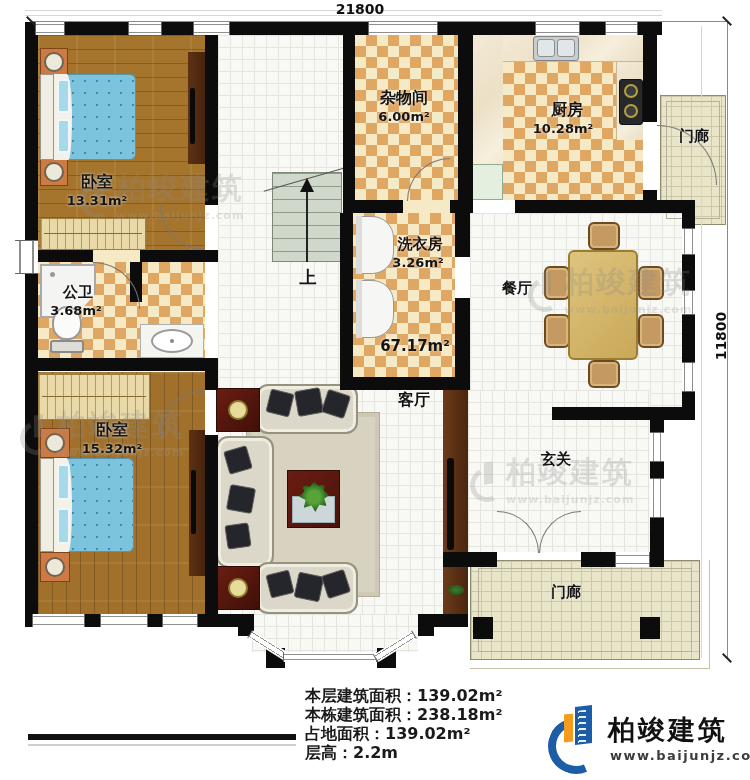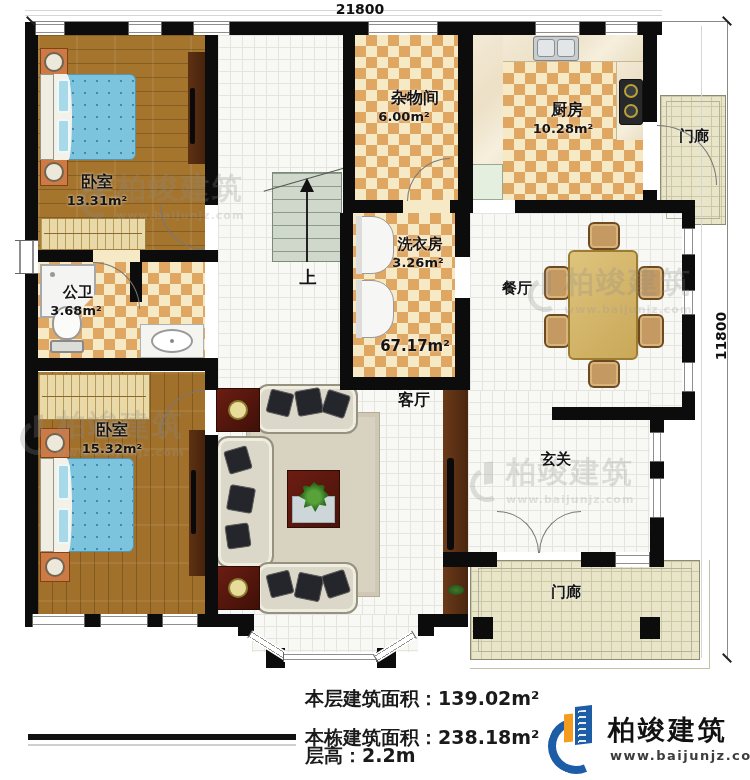--- a/index.html
+++ b/index.html
@@ -33,21 +33,21 @@
   .chair{background:#c49a62;border:2px solid #6e4a20;border-radius:6px;box-shadow:inset 0 0 0 2px #d9b57e;}
   .wm{position:absolute;display:flex;align-items:center;gap:6px;opacity:.26;z-index:50;pointer-events:none;}
   .wm .t1{font-size:30px;font-weight:700;color:#8a8a8a;letter-spacing:2px;}
   .wm .t2{font-size:11px;font-weight:700;color:#9a9a9a;letter-spacing:1px;}
   .wmglyph{width:30px;height:34px;position:relative;}
   .wmglyph .sw{position:absolute;left:0;top:6px;width:24px;height:24px;border:5px solid #8a8a8a;border-radius:50%;border-top-color:transparent;border-right-color:transparent;transform:rotate(18deg);}
   .wmglyph .b1{position:absolute;left:14px;top:0;width:9px;height:22px;background:#8a8a8a;transform:skewY(-8deg);}
   
   .tb-title{position:absolute;left:28px;top:686px;font-size:31px;font-weight:600;color:#111;letter-spacing:1px;z-index:70;}
   .tb-scale{font-weight:500;letter-spacing:2px;}
-  .statrow{position:absolute;left:305px;font-size:19px;font-weight:600;color:#1a1a1a;z-index:70;white-space:nowrap;}
+  .statrow{position:absolute;left:305px;font-size:16px;font-weight:600;color:#1a1a1a;z-index:70;white-space:nowrap;}
   .logo-glyph{position:absolute;left:548px;top:702px;width:56px;height:64px;z-index:70;}
   .logo-glyph .sw{position:absolute;left:0;top:16px;width:40px;height:40px;border:8px solid #1d5ca6;border-radius:50%;border-top-color:transparent;border-right-color:transparent;transform:rotate(22deg);}
   .logo-glyph .blue{position:absolute;left:27px;top:4px;width:17px;height:38px;background:#1d5ca6;transform:skewY(-7deg);background-image:repeating-linear-gradient(180deg,rgba(255,255,255,.9) 0 2px,transparent 2px 6px);background-size:8px 100%;background-repeat:no-repeat;background-position:3px 4px;}
   .logo-glyph .orange{position:absolute;left:16px;top:12px;width:9px;height:28px;background:#f59b1e;transform:skewY(-7deg);}
   .brandname{position:absolute;left:608px;top:712px;font-size:27px;font-weight:800;color:#111;letter-spacing:3px;z-index:70;}
   .brandurl{position:absolute;left:610px;top:748px;font-size:13px;font-weight:700;color:#3c3c3c;letter-spacing:1.5px;z-index:70;}
   .thinline{position:absolute;background:#d6d6d6;z-index:5;}
 </style>
 </head>
 <body>
@@ -249,21 +249,21 @@
   <div class="abs" style="left:299px;top:482px;width:30px;height:30px;background:radial-gradient(circle,#57a33a 0 30%,#2c6b1c 60%,#1c4a10 100%);border-radius:50%;z-index:14;clip-path:polygon(50% 0,64% 12%,88% 8%,82% 28%,100% 44%,84% 56%,92% 80%,68% 76%,54% 100%,42% 78%,16% 86%,22% 60%,0 48%,18% 32%,10% 10%,36% 16%);"></div>
   <div class="abs furn" style="left:216px;top:388px;width:44px;height:44px;background:linear-gradient(135deg,#6b1d12,#3f1008);border:1px solid #2e0c06;z-index:12;">
       <div class="lamp" style="background:#e8dc9a;border-color:#8a7a30;"></div>
     </div>
   <div class="abs furn" style="left:216px;top:566px;width:44px;height:44px;background:linear-gradient(135deg,#6b1d12,#3f1008);border:1px solid #2e0c06;z-index:12;">
       <div class="lamp" style="background:#e8dc9a;border-color:#8a7a30;"></div>
     </div>
 
   <div class="lbl n16" style="left:97px;top:182px;">卧室</div>
   <div class="lbl a13" style="left:97px;top:200px;">13.31m²</div>
-  <div class="lbl n16" style="left:404px;top:98px;margin-left:11px;">杂物间</div>
+  <div class="lbl n16" style="left:404px;top:98px;">杂物间</div>
   <div class="lbl a13" style="left:404px;top:116px;">6.00m²</div>
   <div class="lbl n16" style="left:567px;top:110px;">厨房</div>
   <div class="lbl a13" style="left:563px;top:128px;">10.28m²</div>
   <div class="lbl n15" style="left:694px;top:136px;">门廊</div>
   <div class="lbl n15" style="left:420px;top:244px;">洗衣房</div>
   <div class="lbl a13" style="left:418px;top:262px;">3.26m²</div>
   <div class="lbl n15" style="left:78px;top:292px;">公卫</div>
   <div class="lbl a13" style="left:76px;top:310px;">3.68m²</div>
   <div class="lbl n15" style="left:517px;top:288px;">餐厅</div>
   <div class="lbl n15" style="left:415px;top:346px;">67.17m²</div>
@@ -310,21 +310,22 @@
       </div>
     <div>
         <div class="t1">柏竣建筑</div>
         <div class="t2">www.baijunjz.com</div>
       </div>
   </div>
 
   <div class="abs" style="left:28px;top:734px;width:268px;height:6px;background:#111;z-index:70;"></div>
   <div class="abs" style="left:28px;top:744px;width:268px;height:2px;background:#cfcfcf;z-index:70;"></div>
   <div class="statrow" style="top:686px;"><span>本层建筑面积：</span><span>139.02m²</span></div>
-  <div class="statrow" style="top:705px;margin-top:20px;"><span>本栋建筑面积：</span><span>238.18m²</span></div>
+  <div class="statrow" style="top:705px;"><span>本栋建筑面积：</span><span>238.18m²</span></div>
+  <div class="statrow" style="top:724px;"><span>占地面积：</span><span>139.02m²</span></div>
   <div class="statrow" style="top:743px;"><span>层高：</span><span>2.2m</span></div>
 
   <div class="logo-glyph">
       <div class="sw"></div>
       <div class="orange"></div>
       <div class="blue"></div>
     </div>
   <div class="brandname">柏竣建筑</div>
   <div class="brandurl">www.baijunjz.com</div>
 

